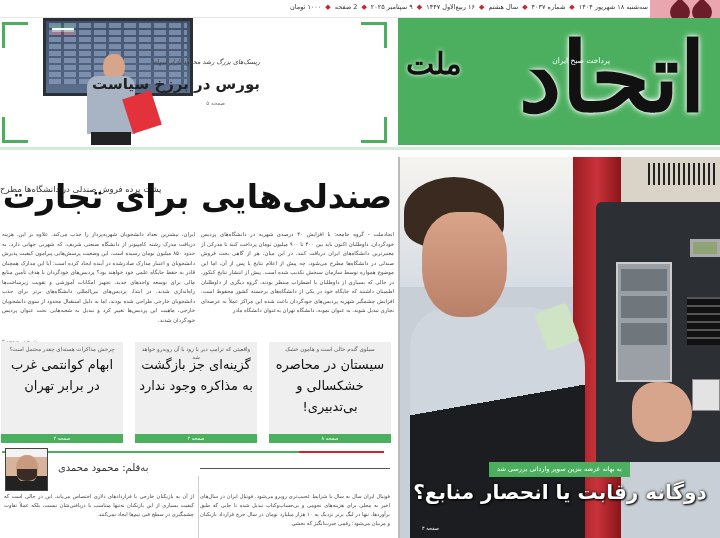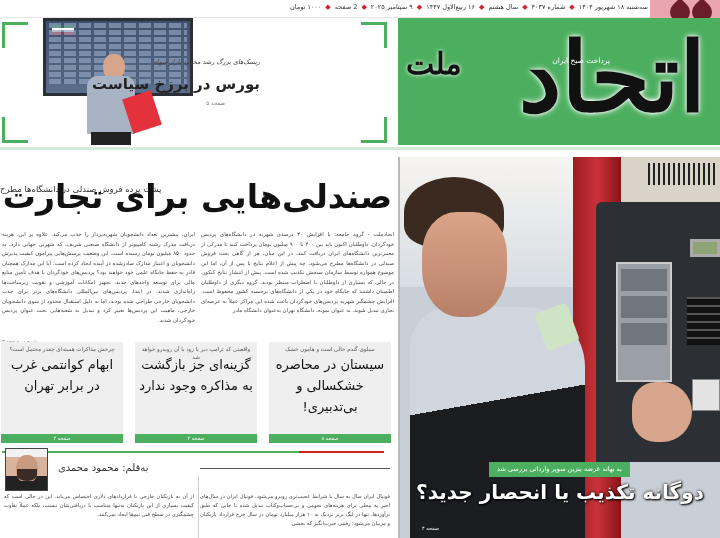--- a/index.html
+++ b/index.html
@@ -219,17 +219,17 @@
       <div></div>
     </div>
   <div class="keypad"></div>
   <div class="cardslot"></div>
   <div class="jacket"></div>
   <div class="man-hair"></div>
   <div class="man-face"></div>
   <div class="money"></div>
   <div class="hand"></div>
   <div class="badge">به بهانه عرضه بنزین سوپر وارداتی بررسی شد</div>
-  <div class="headline">دوگانه تکذیب یا انحصار جدید؟</div>
+  <div class="headline">دوگانه رقابت یا انحصار منابع؟</div>
   <div class="page">صفحه ۴</div>
 </div>
 
 <div class="vline" style="left:198px; top:476px; height:62px;"></div>
 
 </body></html>

